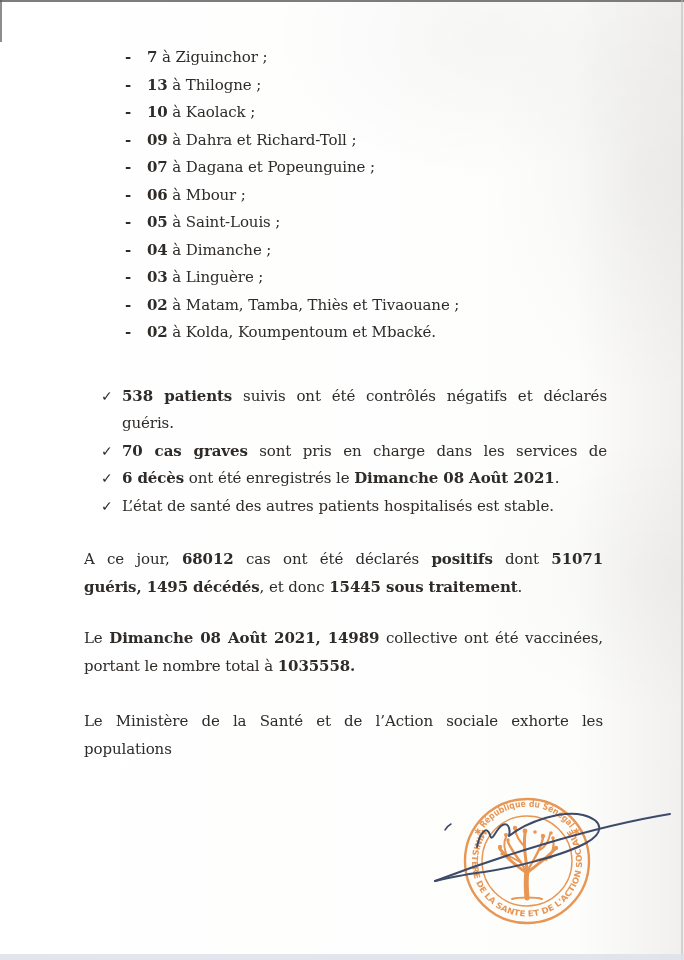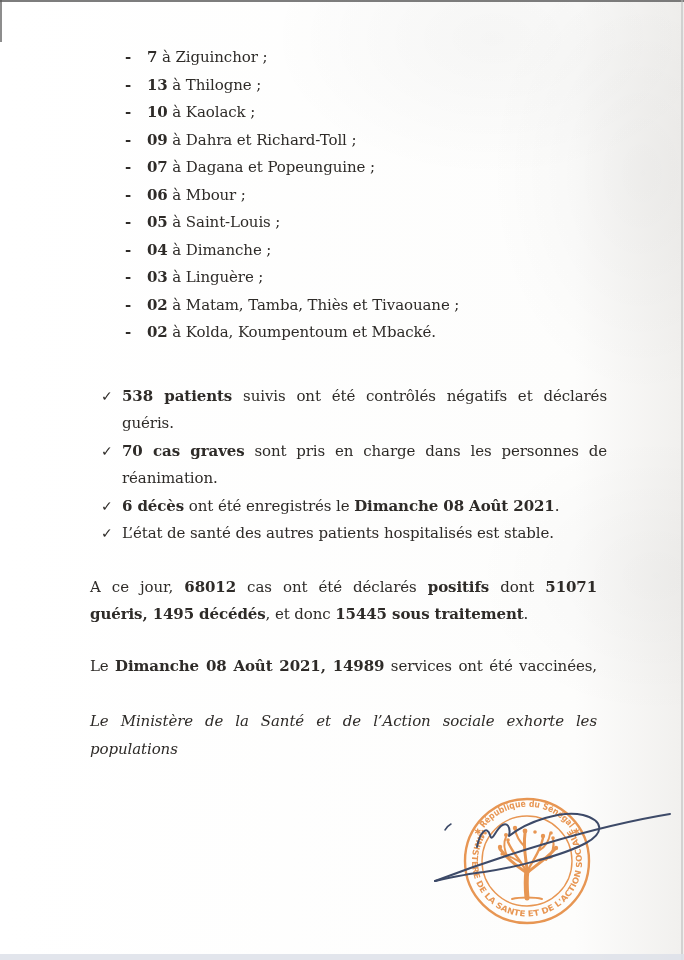--- a/index.html
+++ b/index.html
@@ -36,24 +36,24 @@
   b{font-weight:bold;}
 
   .dash-list{margin:0 0 0 0;}
   .drow{position:relative;padding-left:67px;}
   .dash{position:absolute;left:45px;font-weight:bold;}
 
   .check-list{margin-top:36px;}
   .crow{position:relative;padding-left:42px;}
   .check{position:absolute;left:21px;top:0;font-size:14px;}
 
-  .paras{margin:10px;}
+  .paras{margin:4px;}
   .para{margin-top:24px;}
   .para:nth-of-type(1){margin-top:26px;}
-  .para:nth-of-type(3){margin-top:28px;font-style:italic;}
+  .para:nth-of-type(3){margin-top:28px;}
 
   .stamp-wrap{position:absolute;left:380px;top:770px;width:304px;height:190px;}
   .stamp-stroke{stroke:var(--stamp-color);fill:none;}
   .stamp-fill{fill:var(--stamp-color);}
   .stamp-text{fill:var(--stamp-color);font-family:"DejaVu Sans","Liberation Sans",sans-serif;}
   .sig{stroke:var(--sig-color);fill:none;stroke-linecap:round;stroke-linejoin:round;}
 </style>
 </head>
 <body>
 
@@ -75,22 +75,21 @@
     <div class="check-list" id="checkList">
         <div class="crow">
           <span class="check">✓</span>
           <div class="ctext">
             <div class="line jl"><b>538 patients</b><span> suivis ont été contrôlés négatifs et déclarés guéris.</span></div>
           </div>
         </div>
         <div class="crow">
           <span class="check">✓</span>
           <div class="ctext">
-            <div class="line jl"><b>70 cas graves</b><span> sont pris en charge dans les personnes de</span></div>
-            <div class="line"><span>réanimation.</span></div>
+            <div class="line jl"><b>70 cas graves</b><span> sont pris en charge dans les services de</span></div>
           </div>
         </div>
         <div class="crow">
           <span class="check">✓</span>
           <div class="ctext">
             <div class="line"><b>6 décès</b><span> ont été enregistrés le </span><b>Dimanche 08 Août 2021</b><span>.</span></div>
           </div>
         </div>
         <div class="crow">
           <span class="check">✓</span>
@@ -98,21 +97,22 @@
             <div class="line"><span>L’état de santé des autres patients hospitalisés est stable.</span></div>
           </div>
         </div>
       </div>
     <div class="paras" id="paras">
         <div class="para">
           <div class="line jl"><span>A ce jour, </span><b>68012</b><span> cas ont été déclarés </span><b>positifs</b><span> dont </span><b>51071</b></div>
           <div class="line"><b>guéris, 1495 décédés</b><span>, et donc </span><b>15445 sous traitement</b><span>.</span></div>
         </div>
         <div class="para">
-          <div class="line jl"><span>Le </span><b>Dimanche 08 Août 2021, 14989</b><span> services ont été vaccinées,</span></div>
+          <div class="line jl"><span>Le </span><b>Dimanche 08 Août 2021, 14989</b><span> collective ont été vaccinées,</span></div>
+          <div class="line"><span>portant le nombre total à </span><b>1035558.</b></div>
         </div>
         <div class="para">
           <div class="line jl"><span>Le Ministère de la Santé et de l’Action sociale exhorte les populations</span></div>
         </div>
       </div>
   </div>
 
   <div class="stamp-wrap">
     <svg width="304" height="190" viewBox="0 0 304 190">
       <defs>

